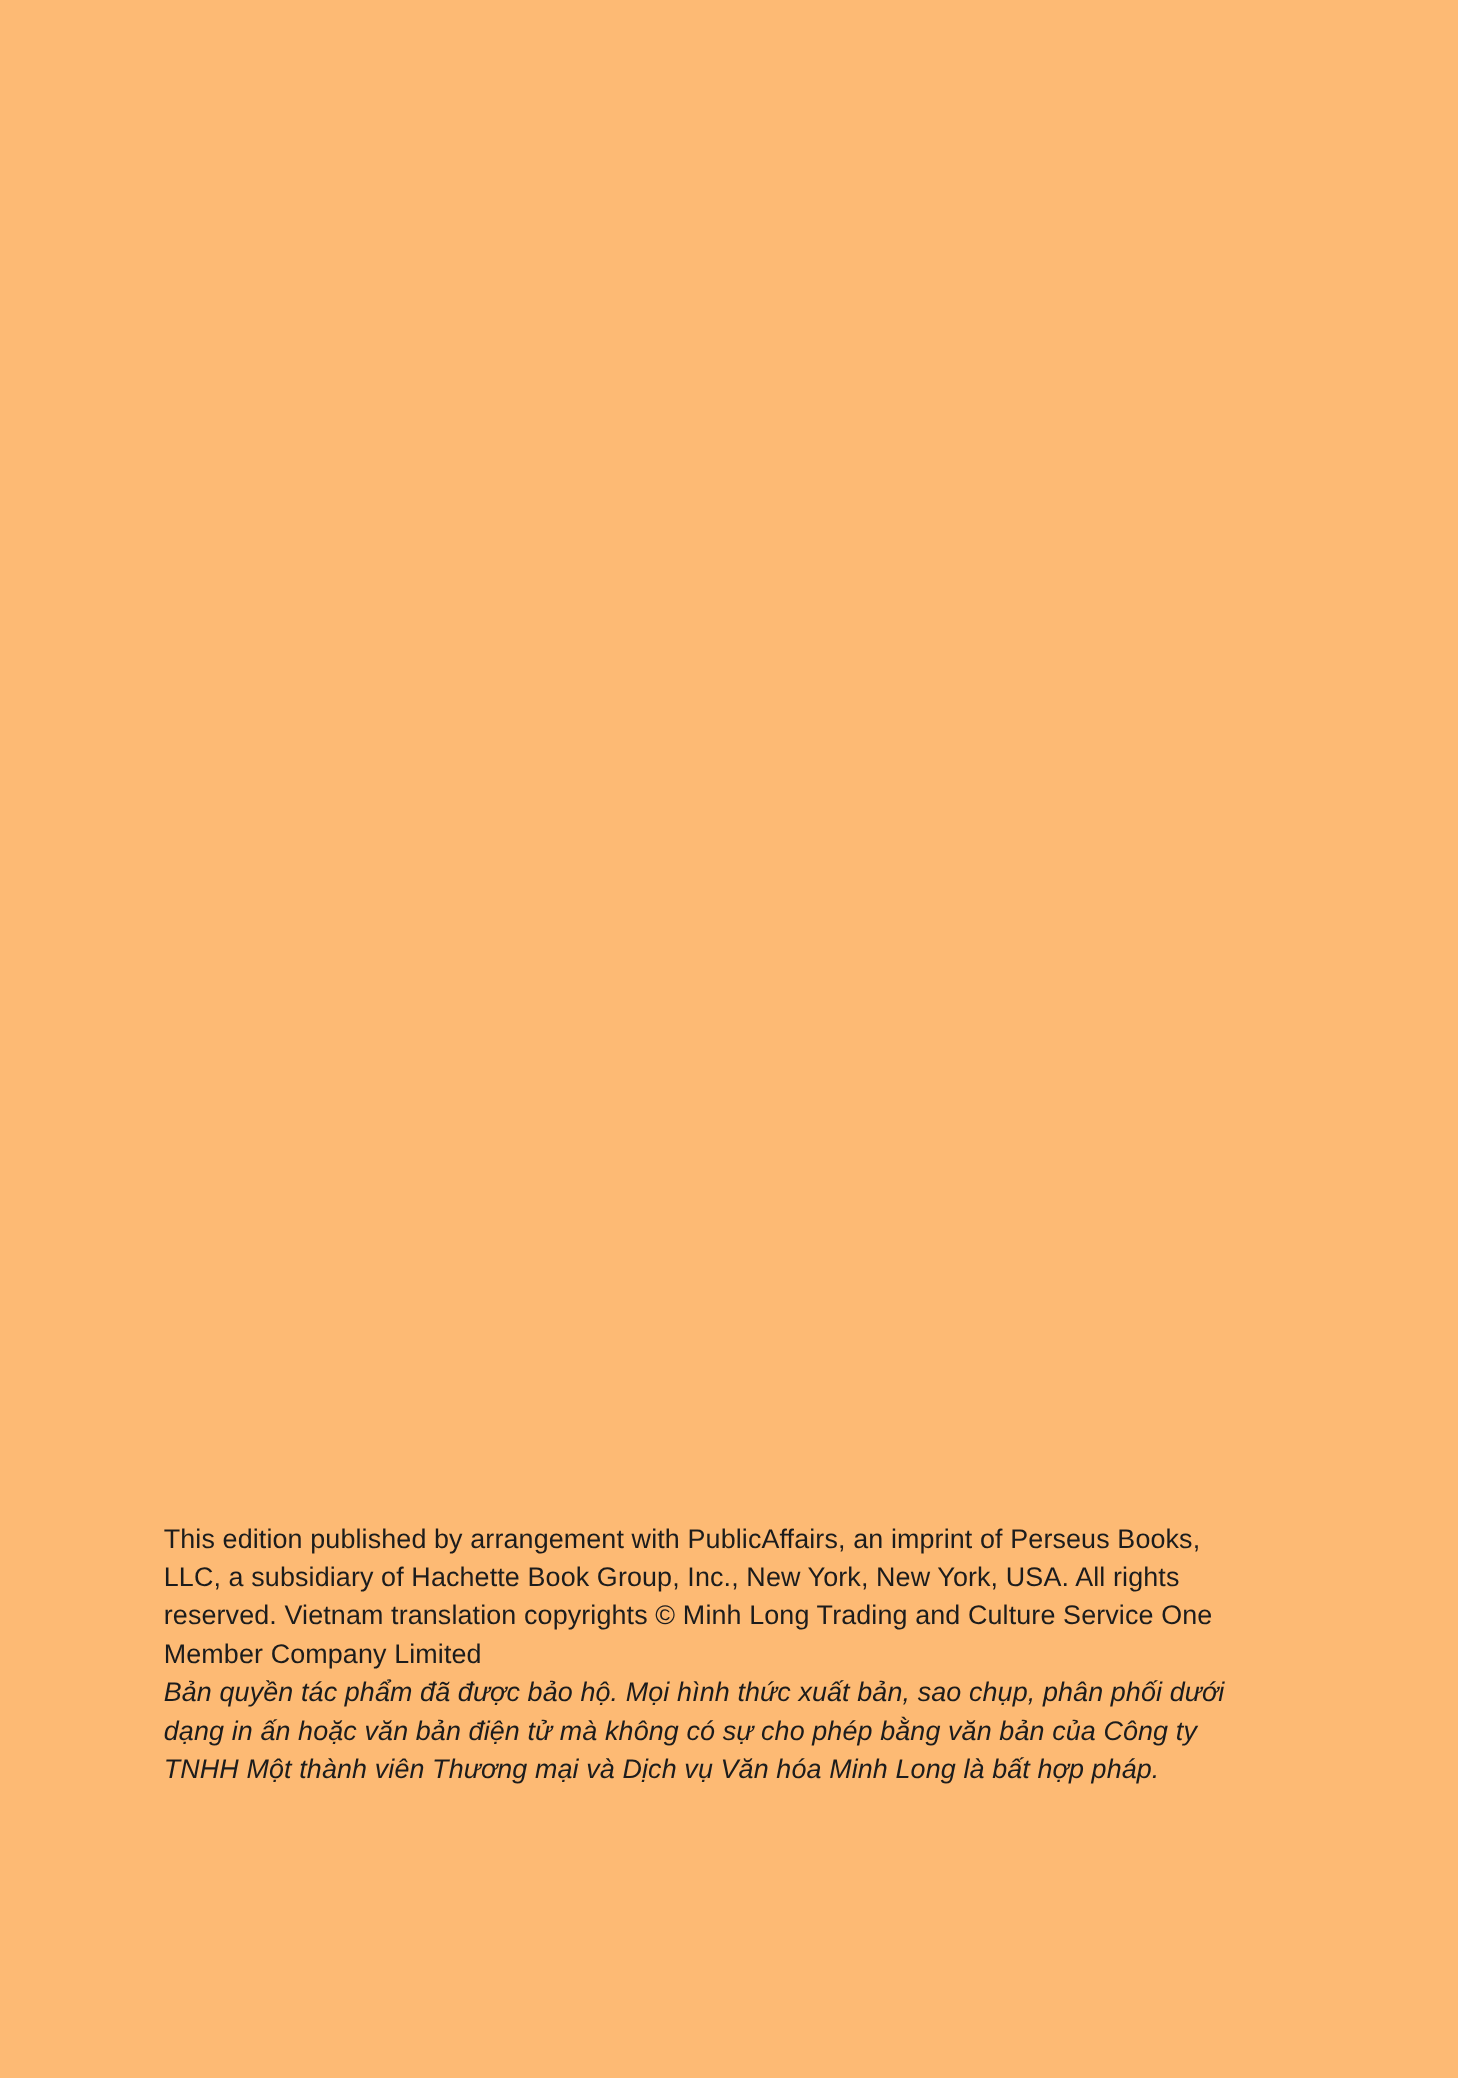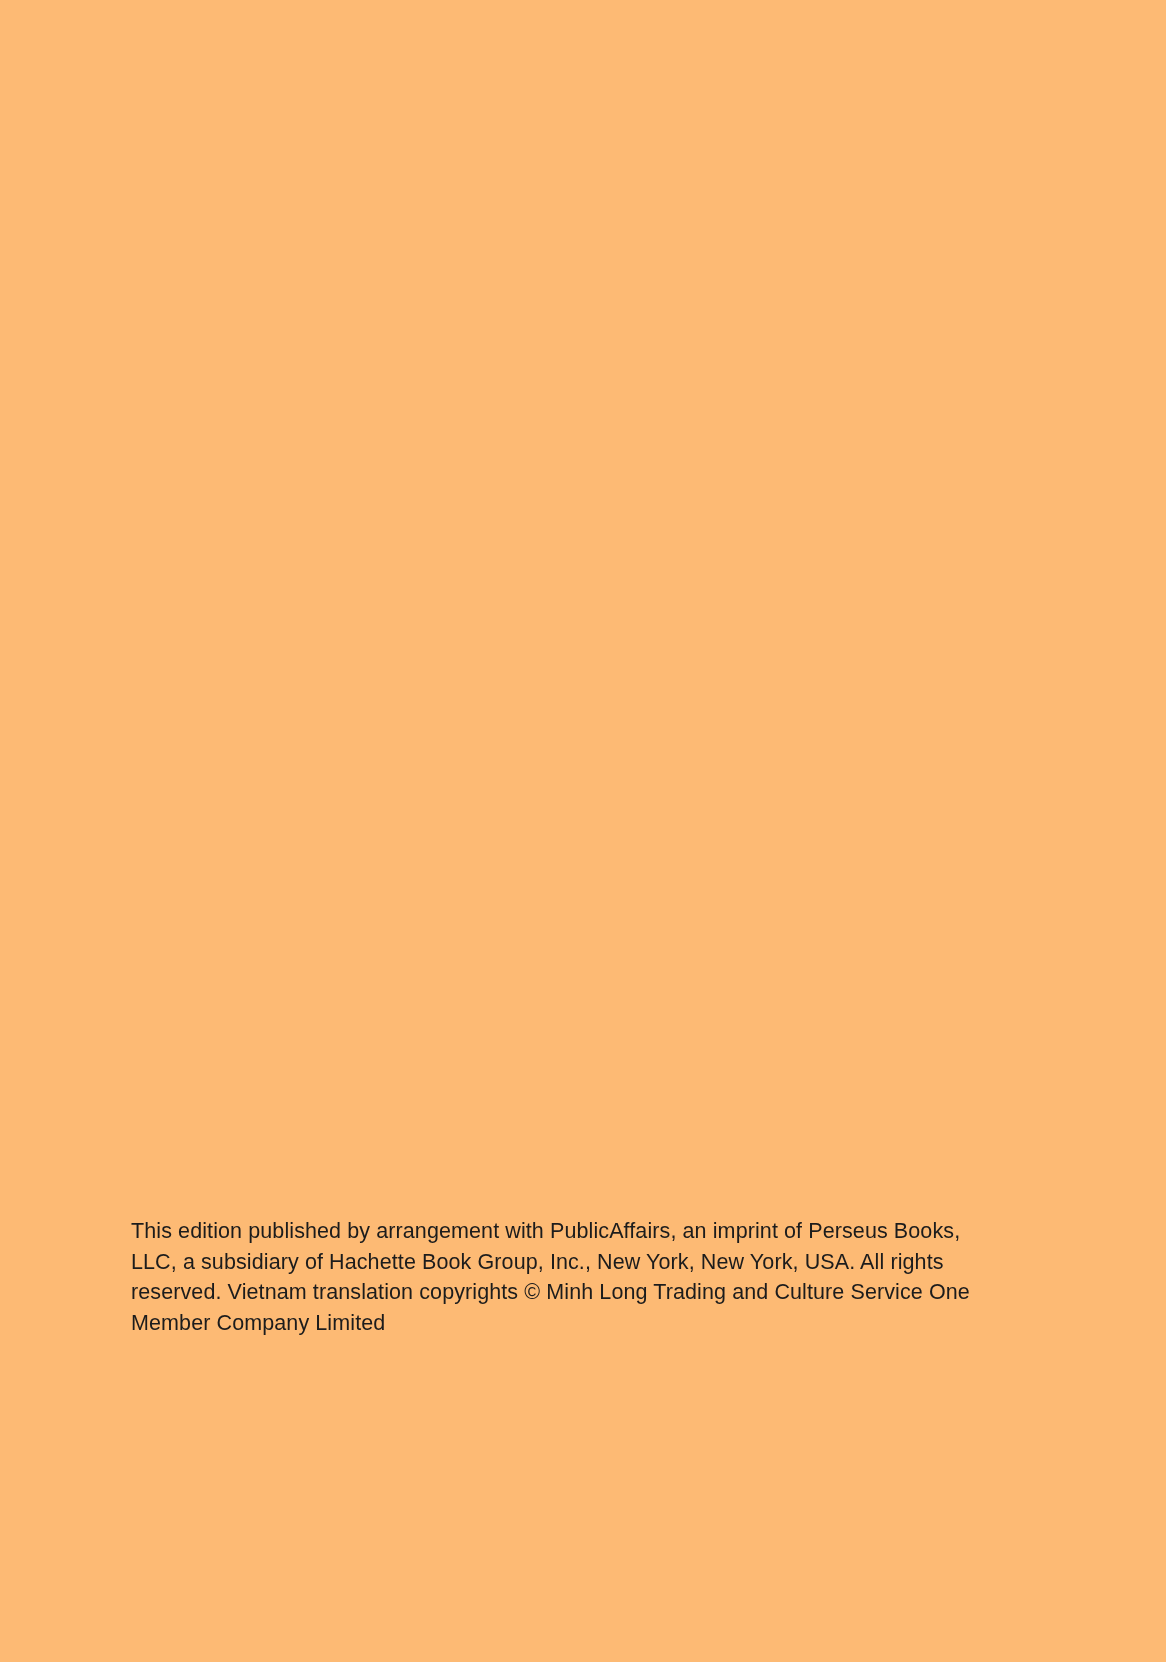--- a/index.html
+++ b/index.html
@@ -37,15 +37,16 @@
     margin-top: 1px;
   }
 </style>
 </head>
 <body>
 
 <div class="page">
 
   <div class="copyright-block">
     <p class="para english">This edition published by arrangement with PublicAffairs, an imprint of Perseus Books, LLC, a subsidiary of Hachette Book Group, Inc., New York, New York, USA. All rights reserved. Vietnam translation copyrights © Minh Long Trading and Culture Service One Member Company Limited</p>
+    <p class="para vietnamese">Bản quyền tác phẩm đã được bảo hộ. Mọi hình thức xuất bản, sao chụp, phân phối dưới dạng in ấn hoặc văn bản điện tử mà không có sự cho phép bằng văn bản của Công ty TNHH Một thành viên Thương mại và Dịch vụ Văn hóa Minh Long là bất hợp pháp.</p>
   </div>
 
 </div>
 
 </body></html>

